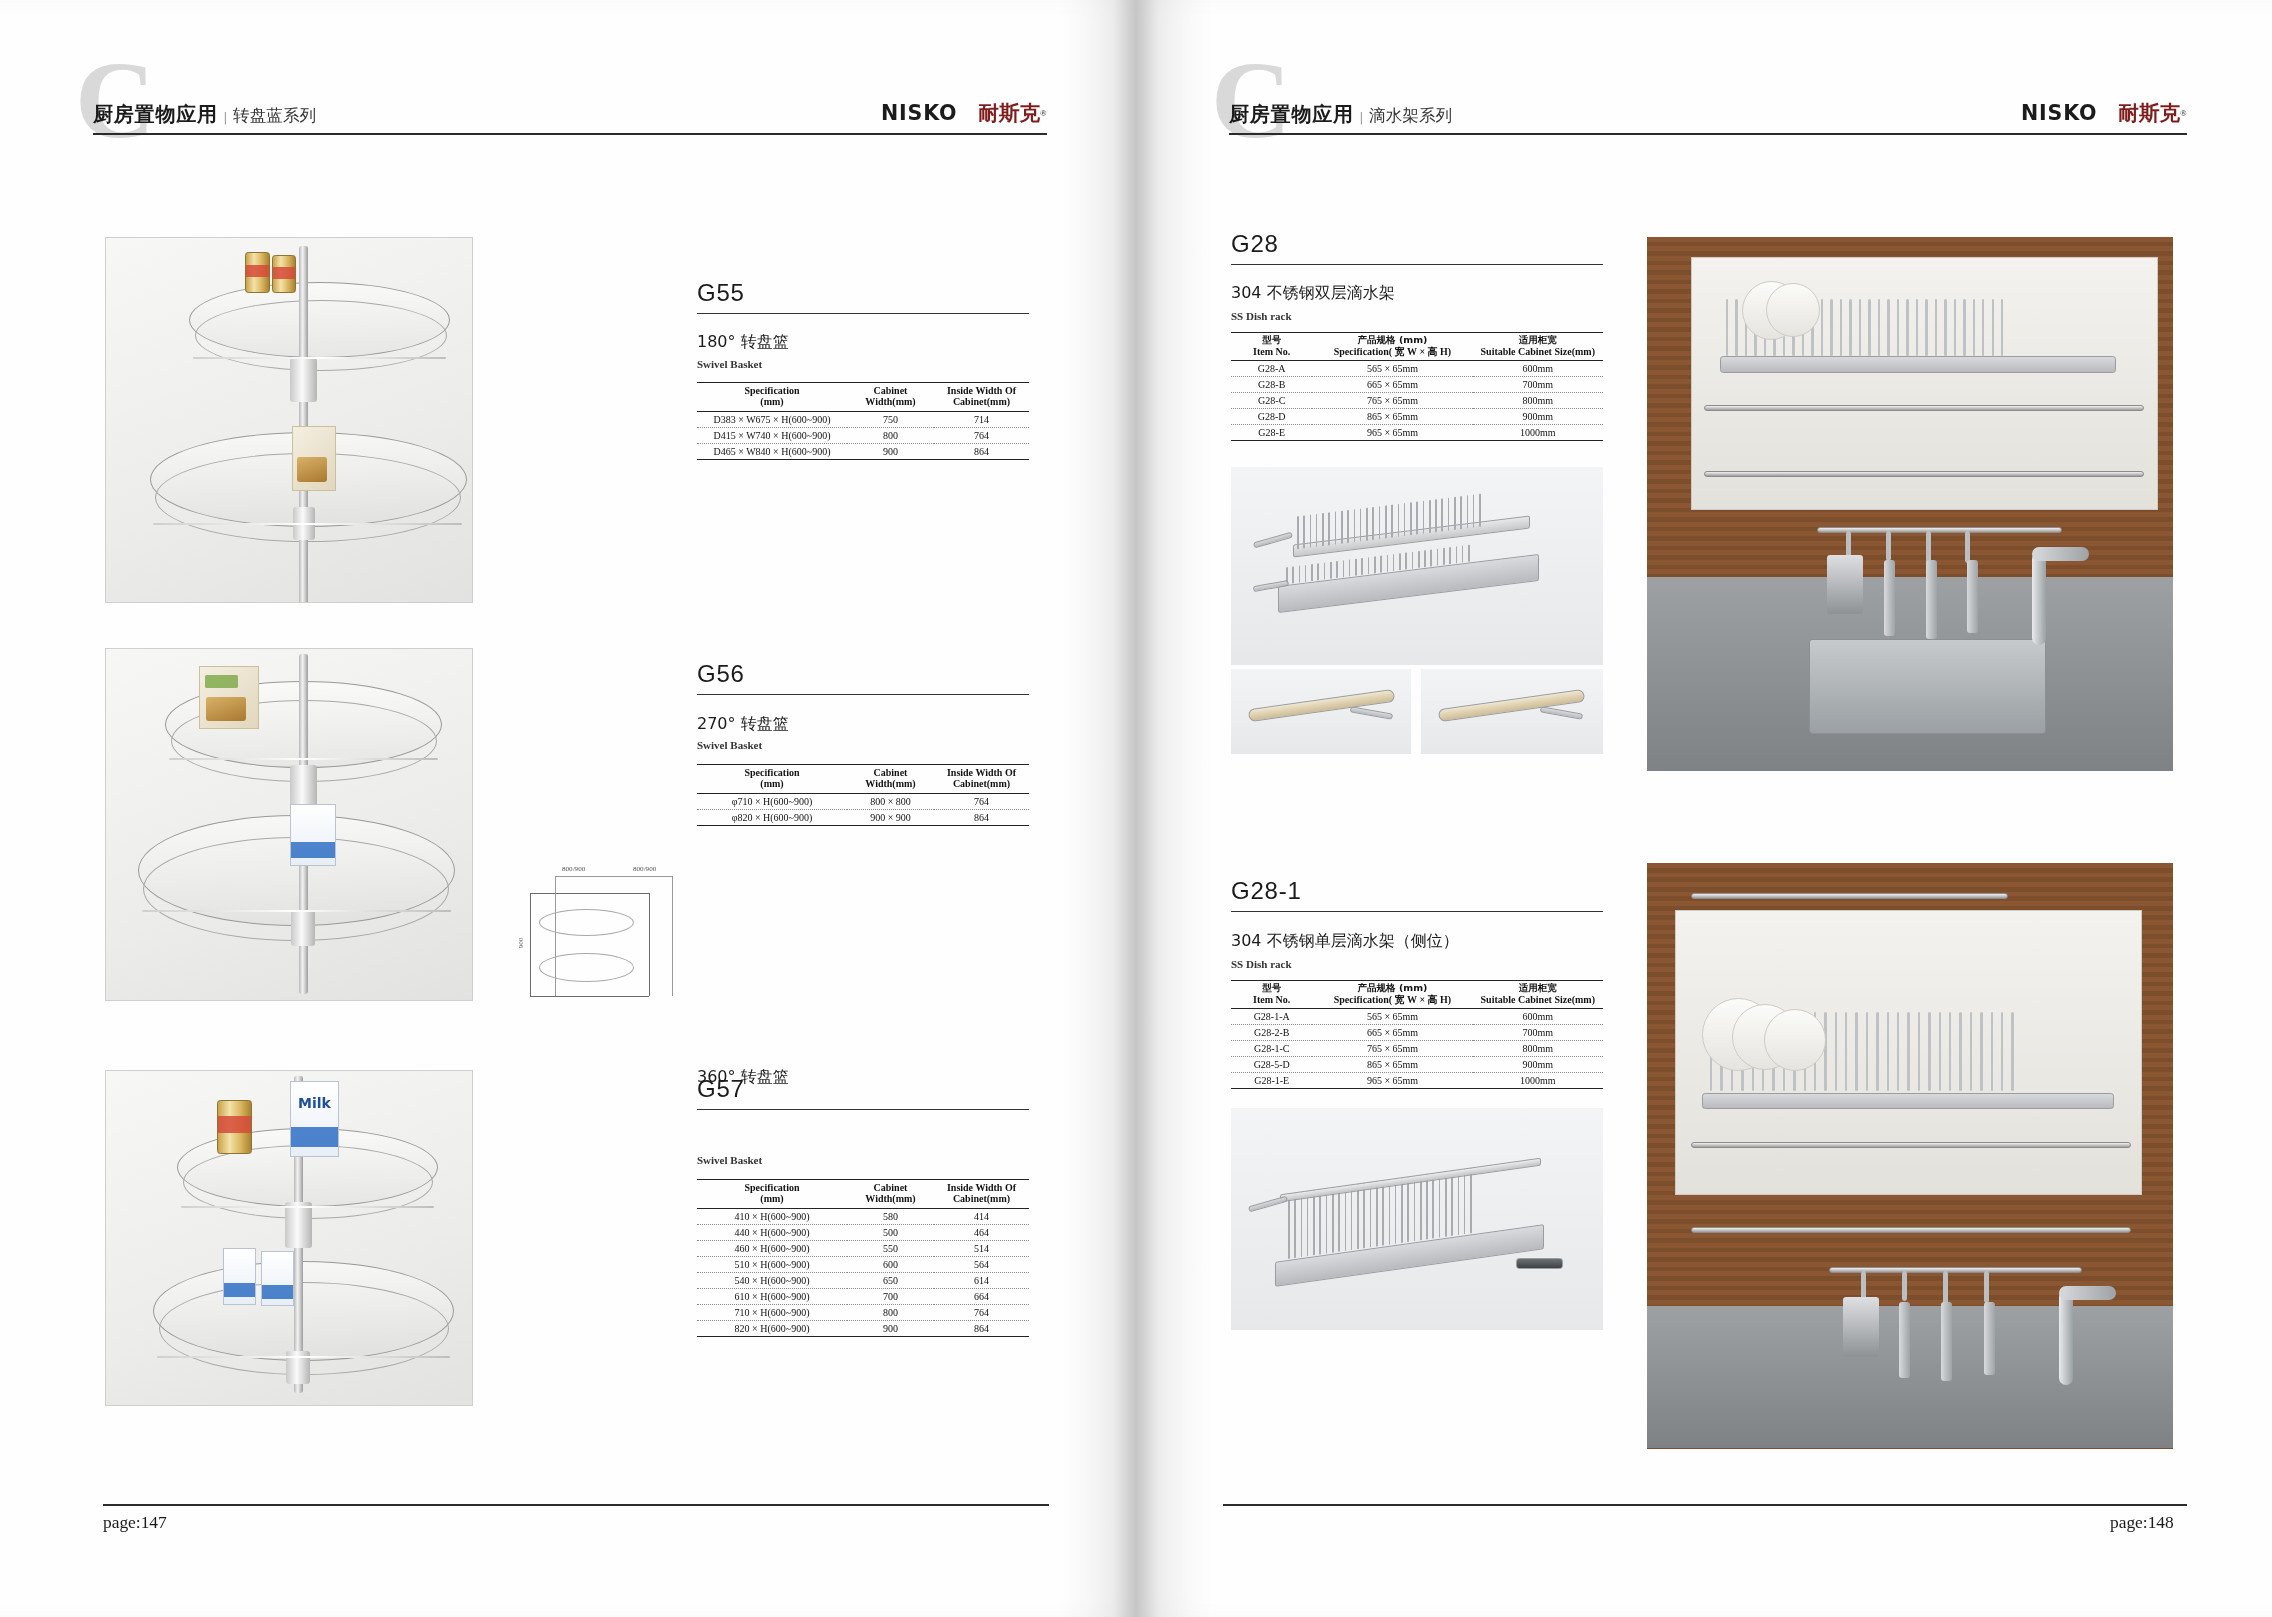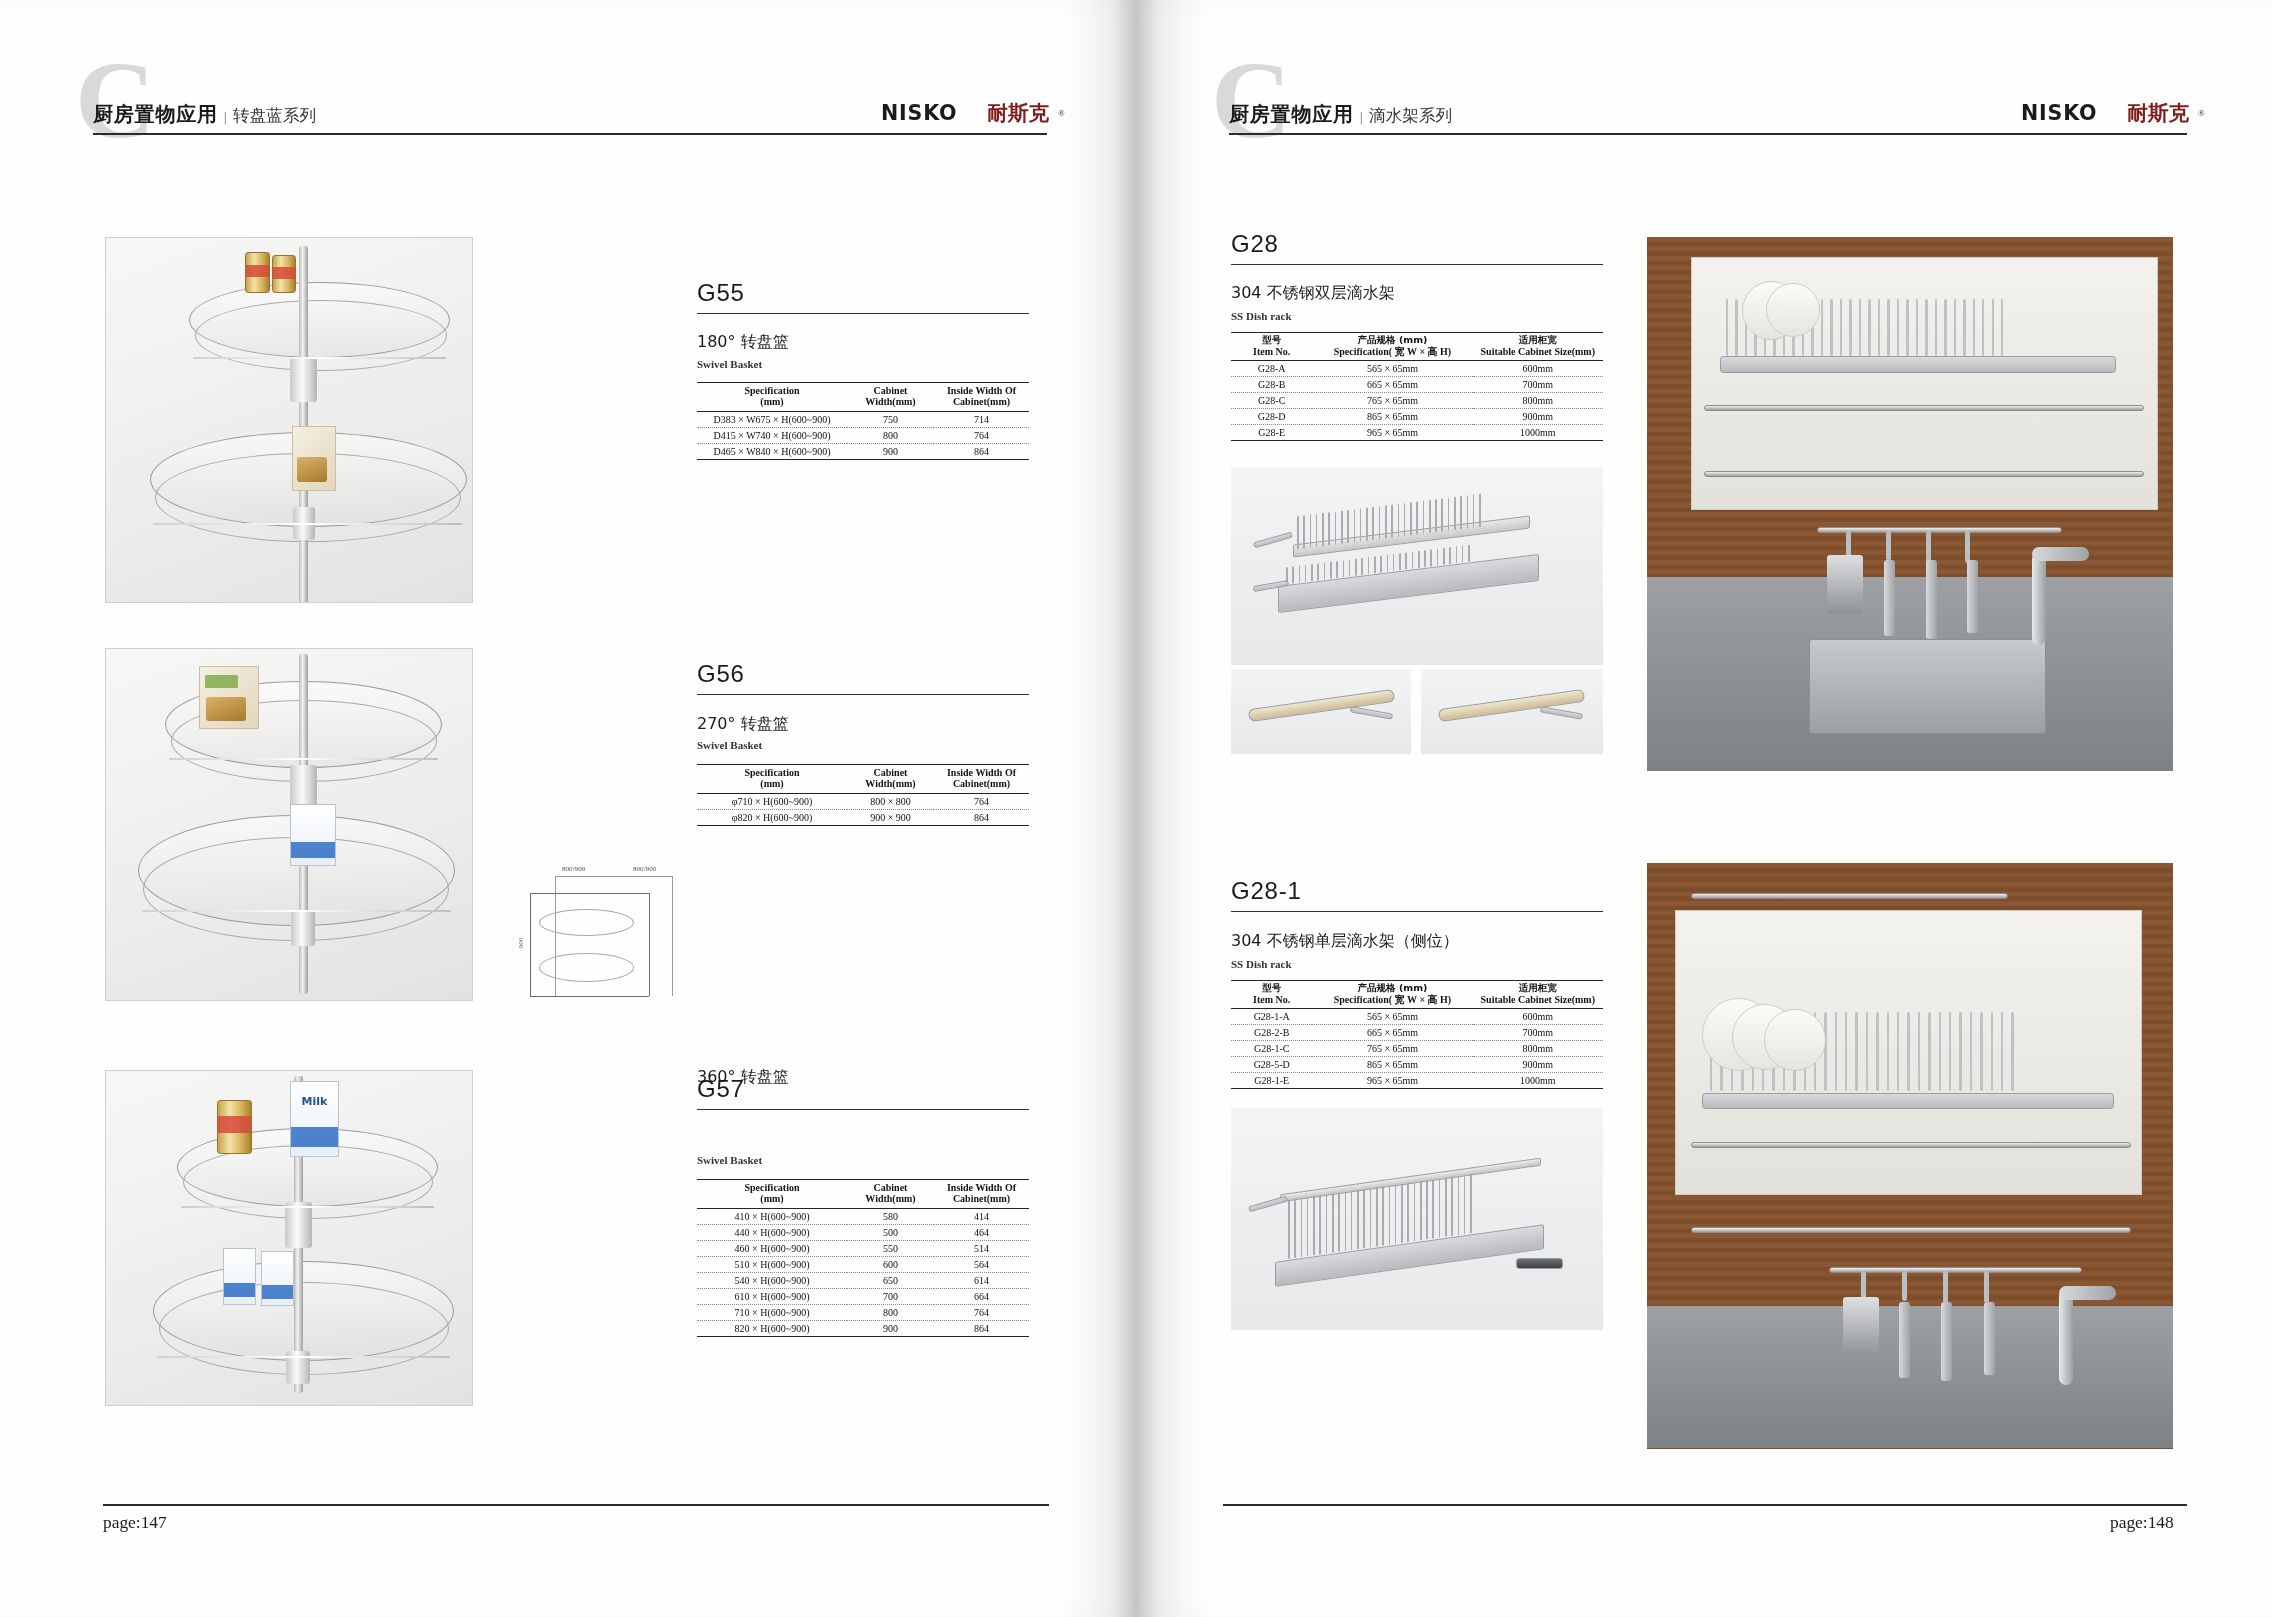--- a/index.html
+++ b/index.html
@@ -30,21 +30,21 @@
   .hdr-bar {
     position:absolute; height:2.4px; background:#2b2b2b;
   }
   .hdr-title {
     position:absolute; font-family:"DejaVu Sans", sans-serif; font-weight:bold;
     color:#1b1b1b; white-space:nowrap;
   }
   .hdr-title .main { font-size:20px; letter-spacing:0.8px; }
   .hdr-title .sep { color:#9a9a9a; font-weight:normal; margin:0 5.5px; }
   .hdr-title .sub { font-size:16.6px; font-weight:normal; color:#333; }
-  .logo { position:absolute; display:flex; align-items:center; gap:9px; }
+  .logo { position:absolute; display:flex; align-items:center; gap:0; }
   .logo .nis {
     font-family:"DejaVu Sans", sans-serif; font-weight:bold; font-size:20.6px;
     letter-spacing:0.8px; color:#1b1b1b;
   }
   .logo .cn {
     font-family:"DejaVu Sans", sans-serif; font-weight:bold; font-size:20.6px; color:#7f1d1d;margin-left:21px;
   }
   .logo .reg { font-size:8.7px; vertical-align:super; color:#1b1b1b; }
 
   
@@ -111,21 +111,21 @@
   .can {
     position:absolute; border-radius:3.2px;
     background:linear-gradient(90deg,#c9a24b,#f4e3a8 35%,#d9b45f 70%,#a8832f);
     border:0.8px solid #8d7430;
   }
   .can .band { position:absolute; left:0; right:0; height:32%; top:30%; background:#d64a3a; opacity:0.85; }
   .milkbox {
     position:absolute; background:linear-gradient(180deg,#ffffff,#e8eef6);
     border:0.8px solid #b9c4d2;
   }
-  .milkbox .lbl { position:absolute; left:6%; right:6%; top:18%; font-family:"DejaVu Sans",sans-serif; font-size:11px; color:#1e4f9c; font-weight:bold; text-align:center; }
+  .milkbox .lbl { position:absolute; left:6%; right:6%; top:18%; font-family:"DejaVu Sans",sans-serif; font-size:14px; color:#1e4f9c; font-weight:bold; text-align:center; }
   .milkbox .blue { position:absolute; left:0; right:0; bottom:12%; height:26%; background:#2f6fc4; opacity:0.85; }
   .pack {
     position:absolute; background:linear-gradient(135deg,#f4efe2,#e2d7bd);
     border:0.8px solid #cbbf9e;
   }
   .pack .green { position:absolute; left:8%; top:12%; width:58%; height:22%; background:#7aa843; opacity:0.8; border-radius:1.6px; }
   .pack .img { position:absolute; left:10%; bottom:12%; width:70%; height:40%; background:linear-gradient(160deg,#d9b169,#a8792f); border-radius:2.4px; }
 
   .diagram { position:absolute; }
   .diagram .ln { position:absolute; background:#6b6b6b; }

